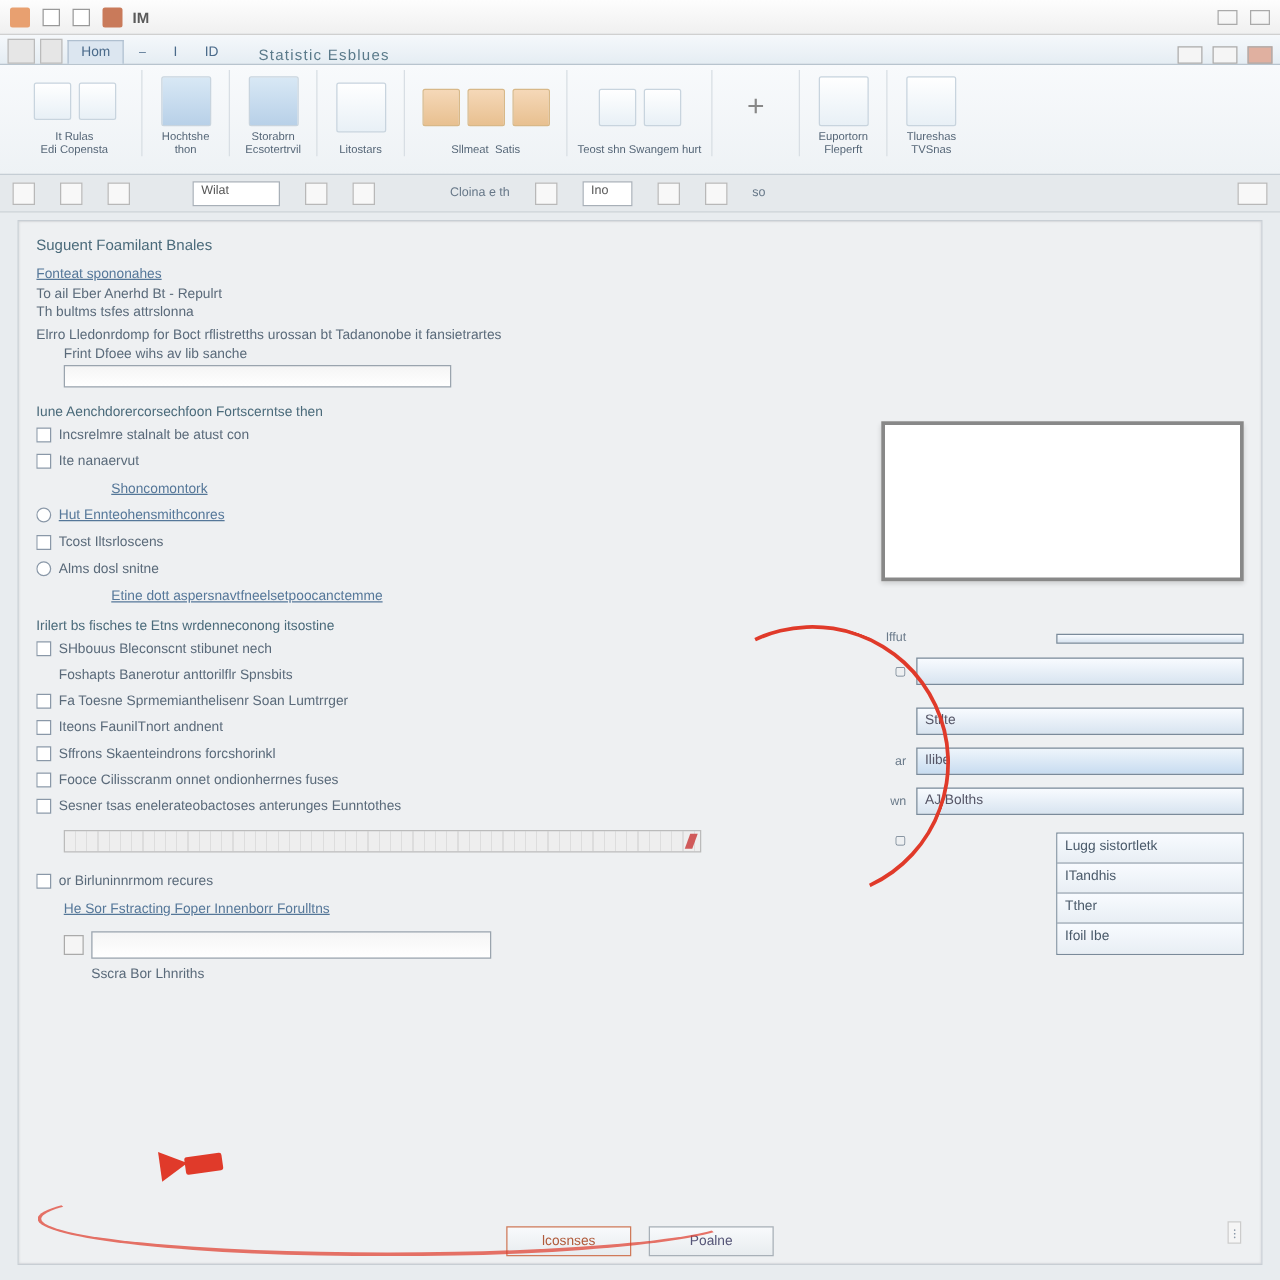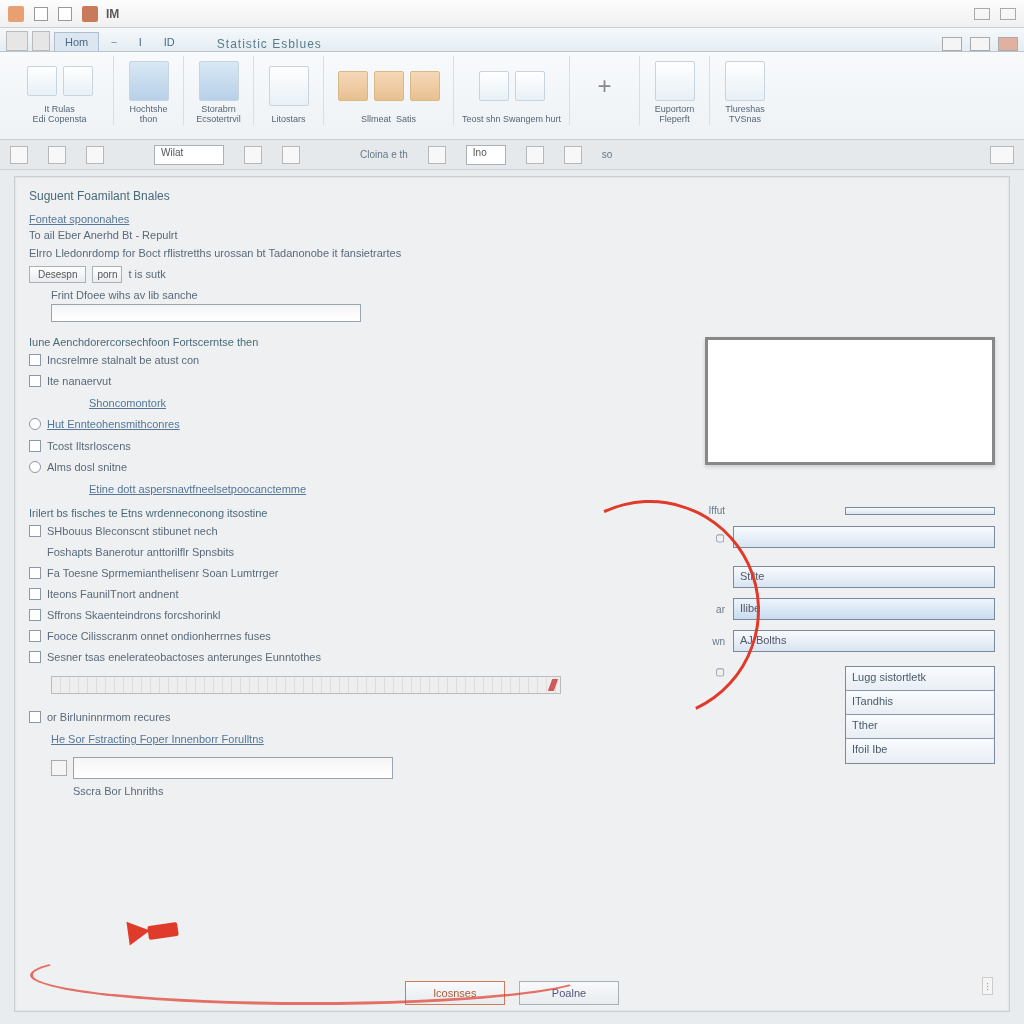--- a/index.html
+++ b/index.html
@@ -12,21 +12,21 @@
   .titlebar .qat .ic2 { width:14px; height:14px; border:1px solid #999; background:#fff; }
   .titlebar .appname { margin-left:8px; font-size:12px; font-weight:bold; color:#5a5a5a; }
   .titlebar .right { margin-left:auto; display:flex; gap:10px; }
   .titlebar .right .ic { width:16px; height:12px; border:1px solid #aaa; }
 
   
   .tabstrip { height: 24px; background: linear-gradient(#f5f8fb,#e5edf3); display:flex; align-items:flex-end; padding:0 6px; border-bottom:1px solid #b8c4ce; }
   .tabstrip .filebtn { width:22px; height:20px; background:#e6e6e6; border:1px solid #bbb; margin-right:4px; }
   .tabstrip .tab { padding:3px 10px; font-size:11px; color:#4a6a8a; margin-right:2px; }
   .tabstrip .tab.active { background:#dce6f0; border:1px solid #b0c0d0; border-bottom:none; }
-  .tabstrip .tabtitle { margin-left:30px; font-size:12px; color:#5a7a8a; letter-spacing:1px; }
+  .tabstrip .tabtitle { margin-left:20px; font-size:12px; color:#5a7a8a; letter-spacing:1px; }
   .tabstrip .right { margin-left:auto; display:flex; gap:8px; align-items:center; }
   .tabstrip .right .ic { width:20px; height:14px; border:1px solid #aaa; background:#f5f5f5; }
 
   
   .ribbon { height: 88px; background: linear-gradient(#f8fafc,#eef2f5); border-bottom:1px solid #c5cdd4; display:flex; padding:4px 6px 14px; }
   .rgroup { border-right:1px solid #d8dee4; padding:2px 8px 0; display:flex; flex-direction:column; align-items:center; min-width:70px; }
   .rgroup .icons { display:flex; gap:6px; flex:1; align-items:center; }
   .ricon { width:30px; height:30px; background:linear-gradient(#fff,#e8f0f6); border:1px solid #c8d4de; border-radius:2px; }
   .ricon.big { width:40px; height:40px; }
   .ricon.warm { background:linear-gradient(#f5d8b8,#e8c090); border-color:#d8b888; }
@@ -196,27 +196,23 @@
   <div class="spacer"></div>
   <div class="sic" style="width:24px"></div>
 </div>
 
 <div class="main">
 
   <div class="content">
     <div class="sec-title">Suguent Foamilant Bnales</div>
     <div class="link">Fonteat spononahes</div>
     <div class="txt">To ail Eber Anerhd Bt - Repulrt</div>
+    <div class="txt">Th bultms tsfes attrslonna</div>
     <div class="txt" style="margin-top:6px">Elrro Lledonrdomp for Boct rflistretths urossan bt Tadanonobe it fansietrartes</div>
 
-    <div class="row">
-      <button class="minibtn">Desespn</button>
-      <button class="minibtn" style="padding:2px 4px">porn</button>
-      <span class="txt">t is sutk</span>
-    </div>
 
     <div class="indent1">
       <div class="txt">Frint Dfoee wihs av lib sanche</div>
       <div class="inputline"></div>
     </div>
 
     <div class="txt" style="margin-top:14px;color:#4a6a7a">Iune Aenchdorercorsechfoon Fortscerntse then</div>
     <div class="indent1 optrow">
         <div class="chk"></div>
         <span class="txt">Incsrelmre stalnalt be atust con</span>

